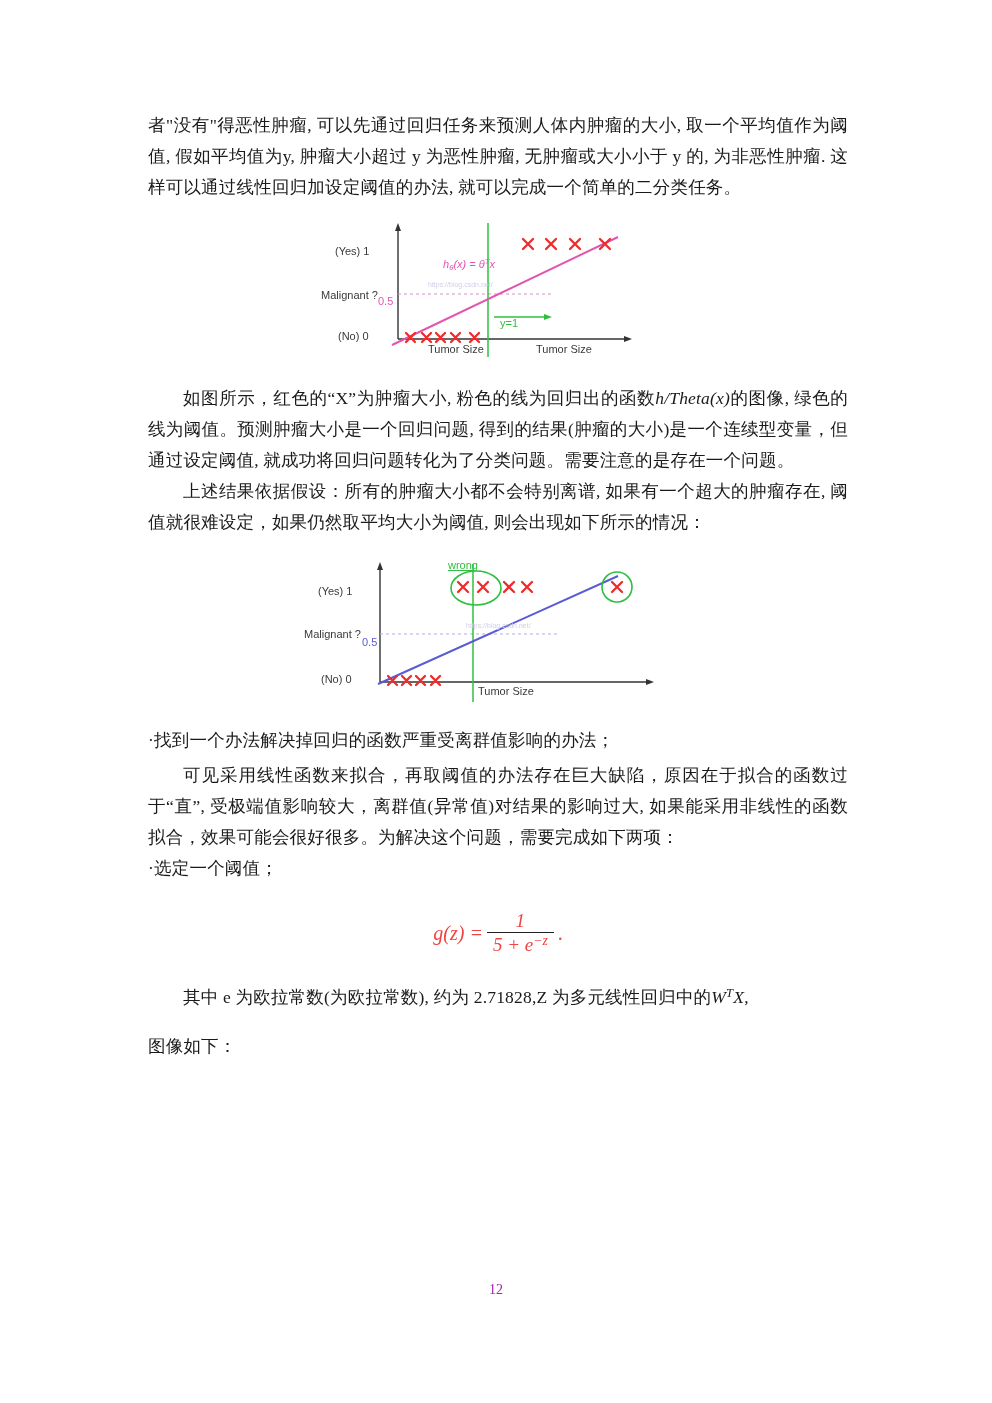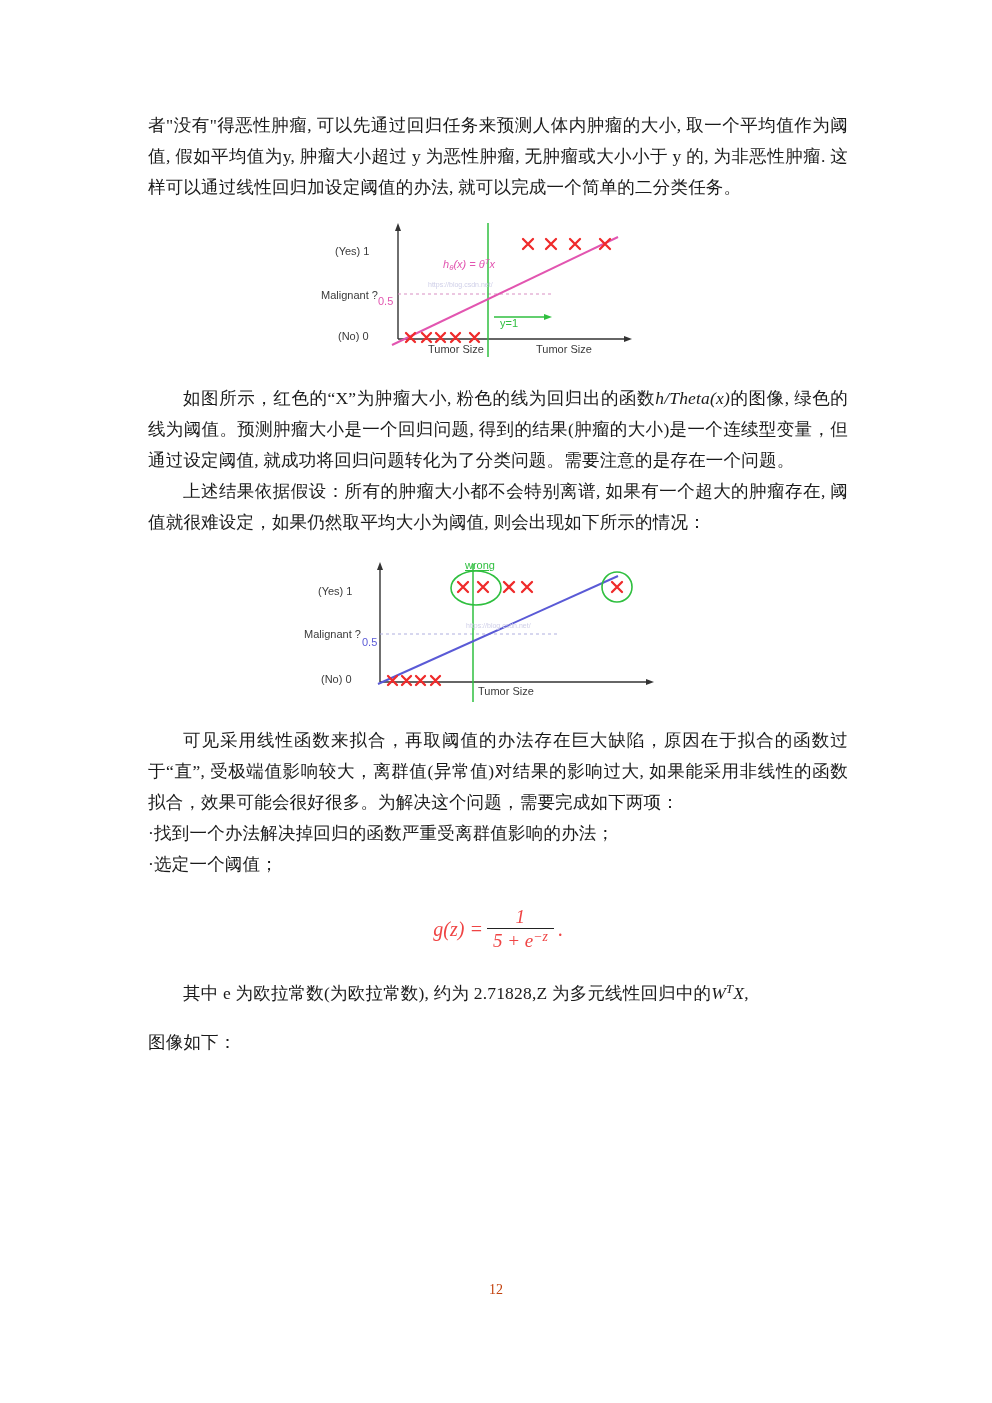--- a/index.html
+++ b/index.html
@@ -61,21 +61,21 @@
     font-family: "Liberation Serif", serif;
     color: #ef4444;
   }
   .pagenum {
     position: absolute;
     left: 0;
     top: 1282px;
     width: 992px;
     text-align: center;
     font-size: 14px;
-    color: #c2410c;
+    color: #a21caf;
     font-family: "Liberation Serif", serif;
   }
   
   .math-i { font-family: "Liberation Serif", serif; font-style: italic; }
   .math-sub { font-size: 0.72em; vertical-align: -0.25em; }
   .math-sup { font-size: 0.72em; vertical-align: 0.45em; }
 
   
   .fig1 {
     position: relative;
@@ -206,28 +206,28 @@
 
           <ellipse cx="158" cy="34" rx="25" ry="17" fill="none" stroke="#2fbf3f" stroke-width="1.6"></ellipse>
 
           <circle cx="299" cy="33" r="15" fill="none" stroke="#2fbf3f" stroke-width="1.6"></circle>
         </svg>
         <span class="axis-label" style="left:0px; top:31px;">(Yes) 1</span>
         <span class="axis-label" style="left:-14px; top:74px;">Malignant ?</span>
         <span class="axis-label" style="left:3px; top:119px;">(No) 0</span>
         <span class="axis-label" style="left:44px; top:82px; color:#5a5ad6;">0.5</span>
         <span class="axis-label" style="left:160px; top:131px;">Tumor Size</span>
-        <span class="axis-label" style="left:147px; top:5px; color:#2fbf3f;text-decoration:underline;">wrong</span>
+        <span class="axis-label" style="left:130px; top:5px; color:#2fbf3f;text-decoration:underline;">wrong</span>
         <span class="watermark" style="left:148px; top:68px;">https://blog.csdn.net/</span>
       </div>
     </div>
 
+    <p class="para bullet-line">·找到一个办法解决掉回归的函数严重受离群值影响的办法；</p>
+
     <p class="para indent" style="margin-top:4px;">可见采用线性函数来拟合，再取阈值的办法存在巨大缺陷，原因在于拟合的函数过于“直”, 受极端值影响较大，离群值(异常值)对结果的影响过大, 如果能采用非线性的函数拟合，效果可能会很好很多。为解决这个问题，需要完成如下两项：</p>
-
-    <p class="para bullet-line">·找到一个办法解决掉回归的函数严重受离群值影响的办法；</p>
     <p class="para bullet-line">·选定一个阈值；</p>
 
 
     <div class="formula" style="margin:26px 0 22px 0;">
       <span style="font-size:20px; font-style:italic; vertical-align:middle;">g(z) =</span>
       <span class="frac-box">
         <span class="frac-num">1</span>
         <span class="frac-den"><span>5 + e</span><span class="math-sup">−z</span></span>
       </span>
       <span style="font-size:20px; vertical-align:middle;">.</span>

